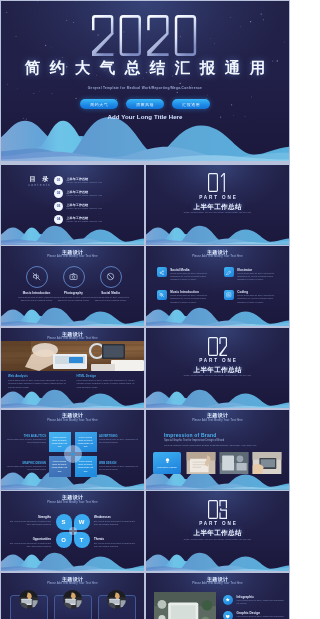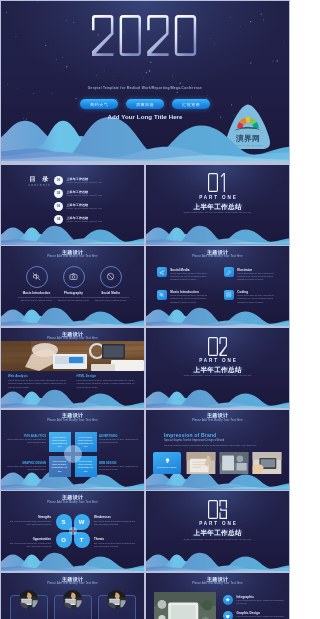--- a/index.html
+++ b/index.html
@@ -321,35 +321,20 @@
         <circle cx="5.7" cy="11.3" r="0.59" fill="#cfe0ff" opacity="0.37"></circle>
         <circle cx="205.8" cy="97.3" r="0.56" fill="#cfe0ff" opacity="0.30"></circle>
         <circle cx="209.2" cy="37.6" r="0.38" fill="#cfe0ff" opacity="0.33"></circle>
         <circle cx="262.4" cy="18.8" r="0.52" fill="#cfe0ff" opacity="0.45"></circle>
         <circle cx="61.8" cy="56.7" r="0.39" fill="#cfe0ff" opacity="0.61"></circle>
         <circle cx="44.6" cy="44.4" r="0.71" fill="#cfe0ff" opacity="0.38"></circle>
         <circle cx="22.2" cy="117.2" r="0.45" fill="#cfe0ff" opacity="0.52"></circle>
         <circle cx="206.5" cy="94.0" r="0.35" fill="#cfe0ff" opacity="0.58"></circle>
         <circle cx="75.7" cy="0.5" r="0.30" fill="#cfe0ff" opacity="0.40"></circle>
       </svg>
-    <div class="logo">
-      <svg viewBox="0 0 56 56">
-        <path d="M28 0.5 C35.5 0.5 47 20 52.5 38.5 C55 47 54 52 46 52.5 H10 C2 52 1 47 3.5 38.5 C9 20 20.5 0.5 28 0.5 Z" fill="#7fbcdd"></path>
-        <g transform="translate(28,28)">
-          <path d="M-12.6 0 A12.6 12.6 0 0 1 -10.2 -7.4 L-5.1 -3.7 A6.3 6.3 0 0 0 -6.3 0 Z" fill="#e0323c"></path>
-          <path d="M-9.6 -8.2 A12.6 12.6 0 0 1 -3.4 -12.1 L-1.7 -6.1 A6.3 6.3 0 0 0 -4.8 -4.1 Z" fill="#ef7f22"></path>
-          <path d="M-2.5 -12.4 A12.6 12.6 0 0 1 2.5 -12.4 L1.3 -6.2 A6.3 6.3 0 0 0 -1.3 -6.2 Z" fill="#f3c117"></path>
-          <path d="M3.4 -12.1 A12.6 12.6 0 0 1 9.6 -8.2 L4.8 -4.1 A6.3 6.3 0 0 0 1.7 -6.1 Z" fill="#8bc53f"></path>
-          <path d="M10.2 -7.4 A12.6 12.6 0 0 1 12.6 0 H6.3 A6.3 6.3 0 0 0 5.1 -3.7 Z" fill="#00a887"></path>
-          <path d="M-15.5 3.2 C-10 -2.6 10 -2.6 15.5 3.2 C9.5 -0.4 -9.5 -0.4 -15.5 3.2 Z" fill="#3e4f4a"></path>
-        </g>
-        <text class="lg-t" x="28" y="43.5">演界网</text>
-        <text class="lg-s" x="28" y="48.8">WWW.YANJIE.COM</text>
-      </svg>
-    </div>
     <svg class="wv" viewBox="0 0 288 48" preserveAspectRatio="none">
         <use href="#waveset"></use>
       </svg>
 
     <div class="c-year">
       <svg viewBox="0 0 110 43">
         <defs>
           <linearGradient id="yrg" x1="0" y1=".05" x2=".5" y2="1">
             <stop offset="0" stop-color="#fbfdff"></stop>
               <stop offset=".45" stop-color="#dfe7fb"></stop>
@@ -358,20 +343,21 @@
         </defs>
         <g fill="url(#yrg)" fill-rule="evenodd" transform="translate(1,1)">
           <path transform="translate(0,0) scale(0.93,1)" d="M0 3.2A3.2 3.2 0 0 1 3.2 0H19.8A3.2 3.2 0 0 1 23 3.2V19.2L4.2 38.35H23V41H0V36.3L20.35 18.1V3.2A0.8 0.8 0 0 0 19.55 2.65H3.45A0.8 0.8 0 0 0 2.65 3.2V15.2H0Z"></path>
           <path transform="translate(27.6,0) scale(0.93,1)" d="M3.8 0H19.2A3.8 3.8 0 0 1 23 3.8V37.2A3.8 3.8 0 0 1 19.2 41H3.8A3.8 3.8 0 0 1 0 37.2V3.8A3.8 3.8 0 0 1 3.8 0ZM4.1 2.65H18.9A1.3 1.3 0 0 1 20.35 4.1V36.9A1.3 1.3 0 0 1 18.9 38.35H4.1A1.3 1.3 0 0 1 2.65 36.9V4.1A1.3 1.3 0 0 1 4.1 2.65Z"></path>
           <path transform="translate(55.2,0) scale(0.93,1)" d="M0 3.2A3.2 3.2 0 0 1 3.2 0H19.8A3.2 3.2 0 0 1 23 3.2V19.2L4.2 38.35H23V41H0V36.3L20.35 18.1V3.2A0.8 0.8 0 0 0 19.55 2.65H3.45A0.8 0.8 0 0 0 2.65 3.2V15.2H0Z"></path>
           <path transform="translate(82.8,0) scale(0.93,1)" d="M3.8 0H19.2A3.8 3.8 0 0 1 23 3.8V37.2A3.8 3.8 0 0 1 19.2 41H3.8A3.8 3.8 0 0 1 0 37.2V3.8A3.8 3.8 0 0 1 3.8 0ZM4.1 2.65H18.9A1.3 1.3 0 0 1 20.35 4.1V36.9A1.3 1.3 0 0 1 18.9 38.35H4.1A1.3 1.3 0 0 1 2.65 36.9V4.1A1.3 1.3 0 0 1 4.1 2.65Z"></path>
         </g>
       </svg>
     </div>
 
+    <div class="c-title">简约大气总结汇报通用</div>
     <div class="c-sub">General Template for Medical Work/Reporting/Mega-Conference</div>
     <div class="c-pills">
       <div class="pill">简约大气</div>
       <div class="pill">清爽风格</div>
       <div class="pill">汇报通用</div>
     </div>
     <div class="c-tag">Add Your Long Title Here</div>
 
   </div>
 

